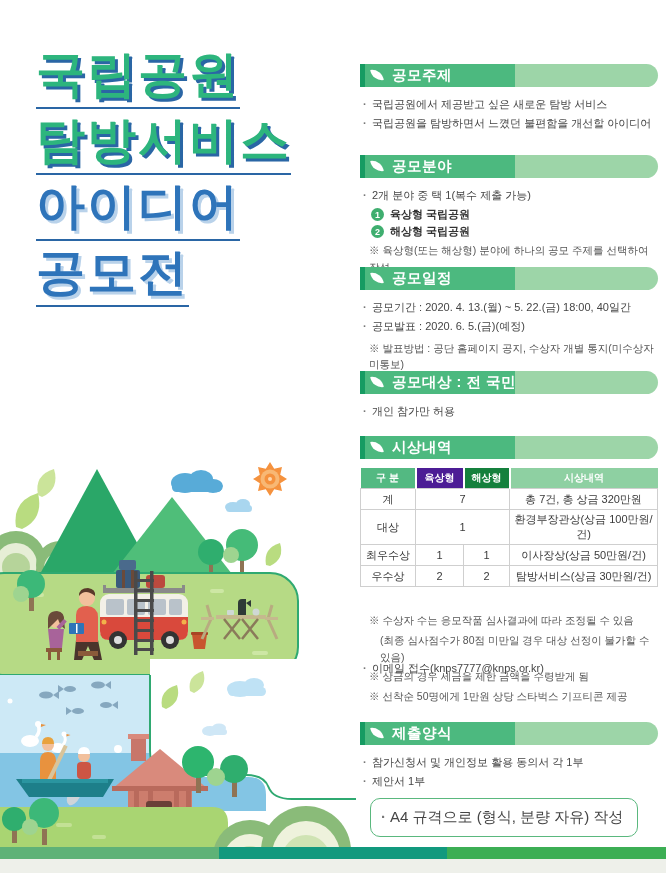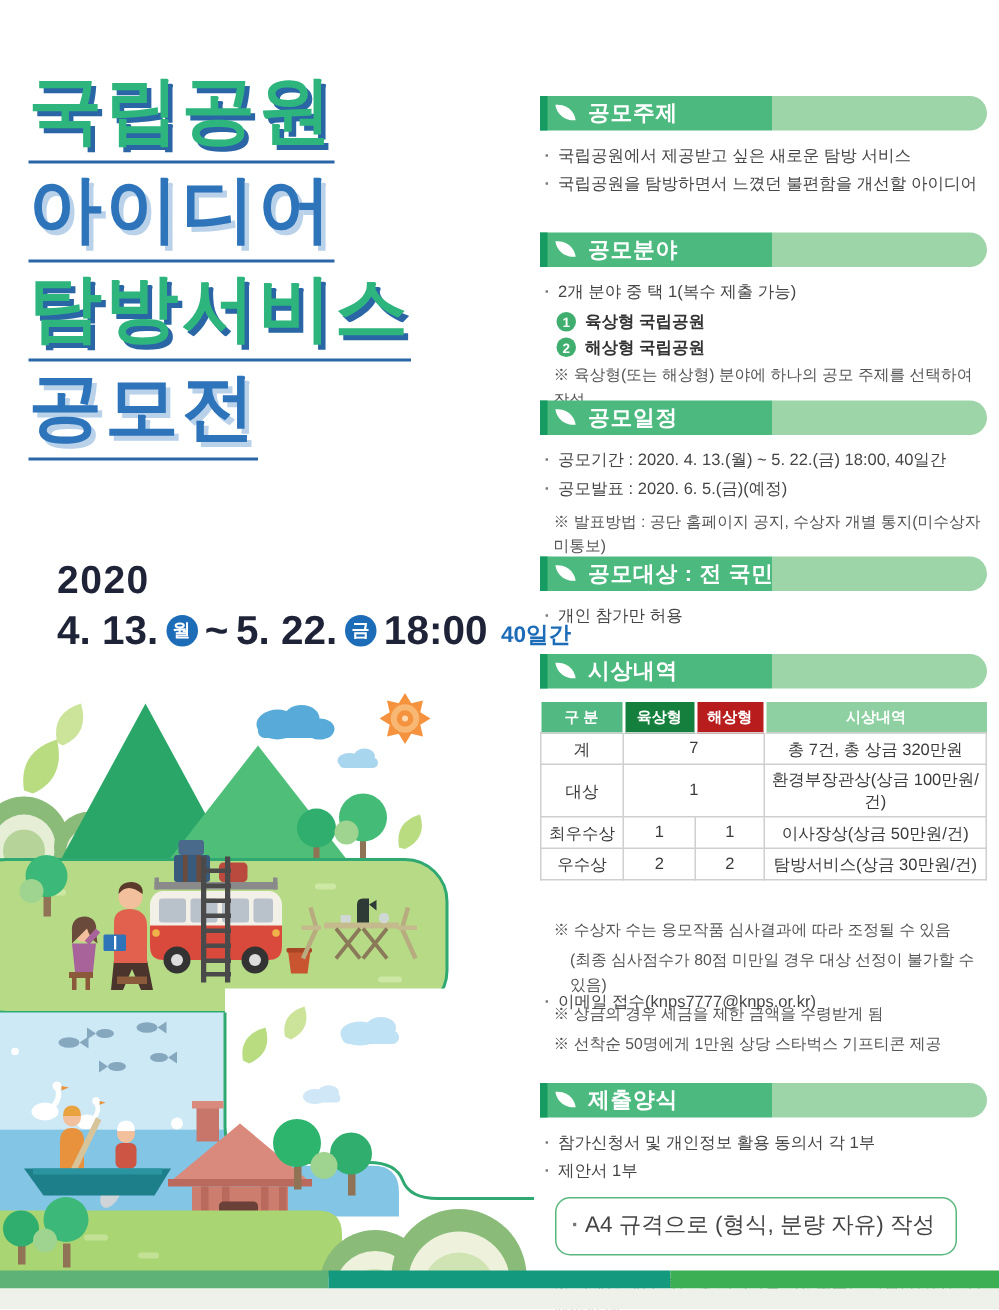--- a/index.html
+++ b/index.html
@@ -1,21 +1,21 @@
 <!DOCTYPE html>
 <html><head>
 <meta charset="utf-8">
 <style>
   html,body{margin:0;padding:0;background:#fff;}
   .poster{
     position:relative;width:666px;height:873px;background:#fff;overflow:hidden;
     font-family:"Liberation Sans",sans-serif;
   }
   
-  .title-block{position:absolute;left:19px;top:50px;}
+  .title-block{position:absolute;left:36px;top:50px;}
   .title-line{
     display:table;white-space:nowrap;font-weight:bold;font-size:49px;line-height:1.02;
     letter-spacing:2px;padding-bottom:7px;margin-bottom:7px;border-bottom:2px solid #2a66a5;
   }
   .title-green{color:#2db57d;text-shadow:3px 3px 0 #2a66a5;}
   .title-blue{color:#2e74ba;text-shadow:3px 3px 0 #b9d2ea;}
   
   .date-block{position:absolute;left:38px;top:371px;color:#1f2338;}
   .year{font-size:26px;font-weight:bold;letter-spacing:1px;}
   .date-line{display:flex;align-items:center;gap:5px;font-size:27px;font-weight:bold;margin-top:3px;}
@@ -47,22 +47,22 @@
     font-size:9px;font-weight:bold;display:inline-flex;align-items:center;justify-content:center;
   }
   .note{font-size:10.5px;color:#555;line-height:1.6;margin:3px 0 0 9px;}
   .note.cont{margin-left:20px;}
   
   .award-table{width:100%;border-collapse:collapse;margin-top:9px;text-align:center;font-size:11px;color:#3a3a3a;}
   .award-table th{
     background:#53b982;color:#fff;font-weight:bold;font-size:10px;padding:3px 0;
     border-right:2px solid #fff;
   }
-  .award-table th:nth-child(2){background:#15803d;}
-  .award-table th:nth-child(3){background:#b91c1c;}
+  .award-table th:nth-child(2){background:#4c1d95;}
+  .award-table th:nth-child(3){background:#15803d;}
   .award-table th:last-child{background:#8ed0a2;border-right:none;}
   .award-table td{border:1px solid #cfcfcf;padding:2px 1px;height:16px;}
   .col-label{width:54px;}.col-land{width:46px;}.col-sea{width:44px;}
   
   .format-box{
     display:inline-block;border:1.5px solid #5ab87e;border-radius:10px;
     margin:6px 0 8px 10px;padding:4px 14px 6px 10px;font-size:15px;color:#454545;line-height:1.8;
   }
   .format-box .line{position:relative;padding-left:9px;}
   .format-box .line::before{content:"\00B7";position:absolute;left:0;color:#777;font-weight:bold;}
@@ -75,37 +75,25 @@
   .bar-right{left:447px;width:219px;background:#3cae54;}
   .bottom-strip{position:absolute;top:859px;left:0;width:666px;height:14px;background:#eef0ea;}
 </style>
 </head>
 <body>
 
 <div class="poster">
 
   <div class="title-block">
     <div class="title-line title-green">국립공원</div>
+    <div class="title-line title-green">탐방서비스</div>
     <div class="title-line title-blue">아이디어</div>
-    <div class="title-line title-green">탐방서비스</div>
     <div class="title-line title-blue">공모전</div>
   </div>
 
-  <div class="date-block">
-    <div class="year">2020</div>
-    <div class="date-line">
-      <span>4. 13.</span>
-      <span class="day-circle">월</span>
-      <span>~</span>
-      <span>5. 22.</span>
-      <span class="day-circle">금</span>
-      <span>18:00</span>
-      <span class="duration">40일간</span>
-    </div>
-  </div>
 
   <svg class="illustration" width="356" height="408" viewBox="0 0 356 408">
 
     <g>
       <path d="M16 84 Q12 58 38 50 Q44 76 22 86 Z" fill="#b9dc80"></path>
       <path d="M38 52 Q34 32 54 26 Q60 46 42 54 Z" fill="#cbe49a"></path>
     </g>
 
     <g>
       <circle cx="16" cy="118" r="30" fill="#8abb79"></circle>

